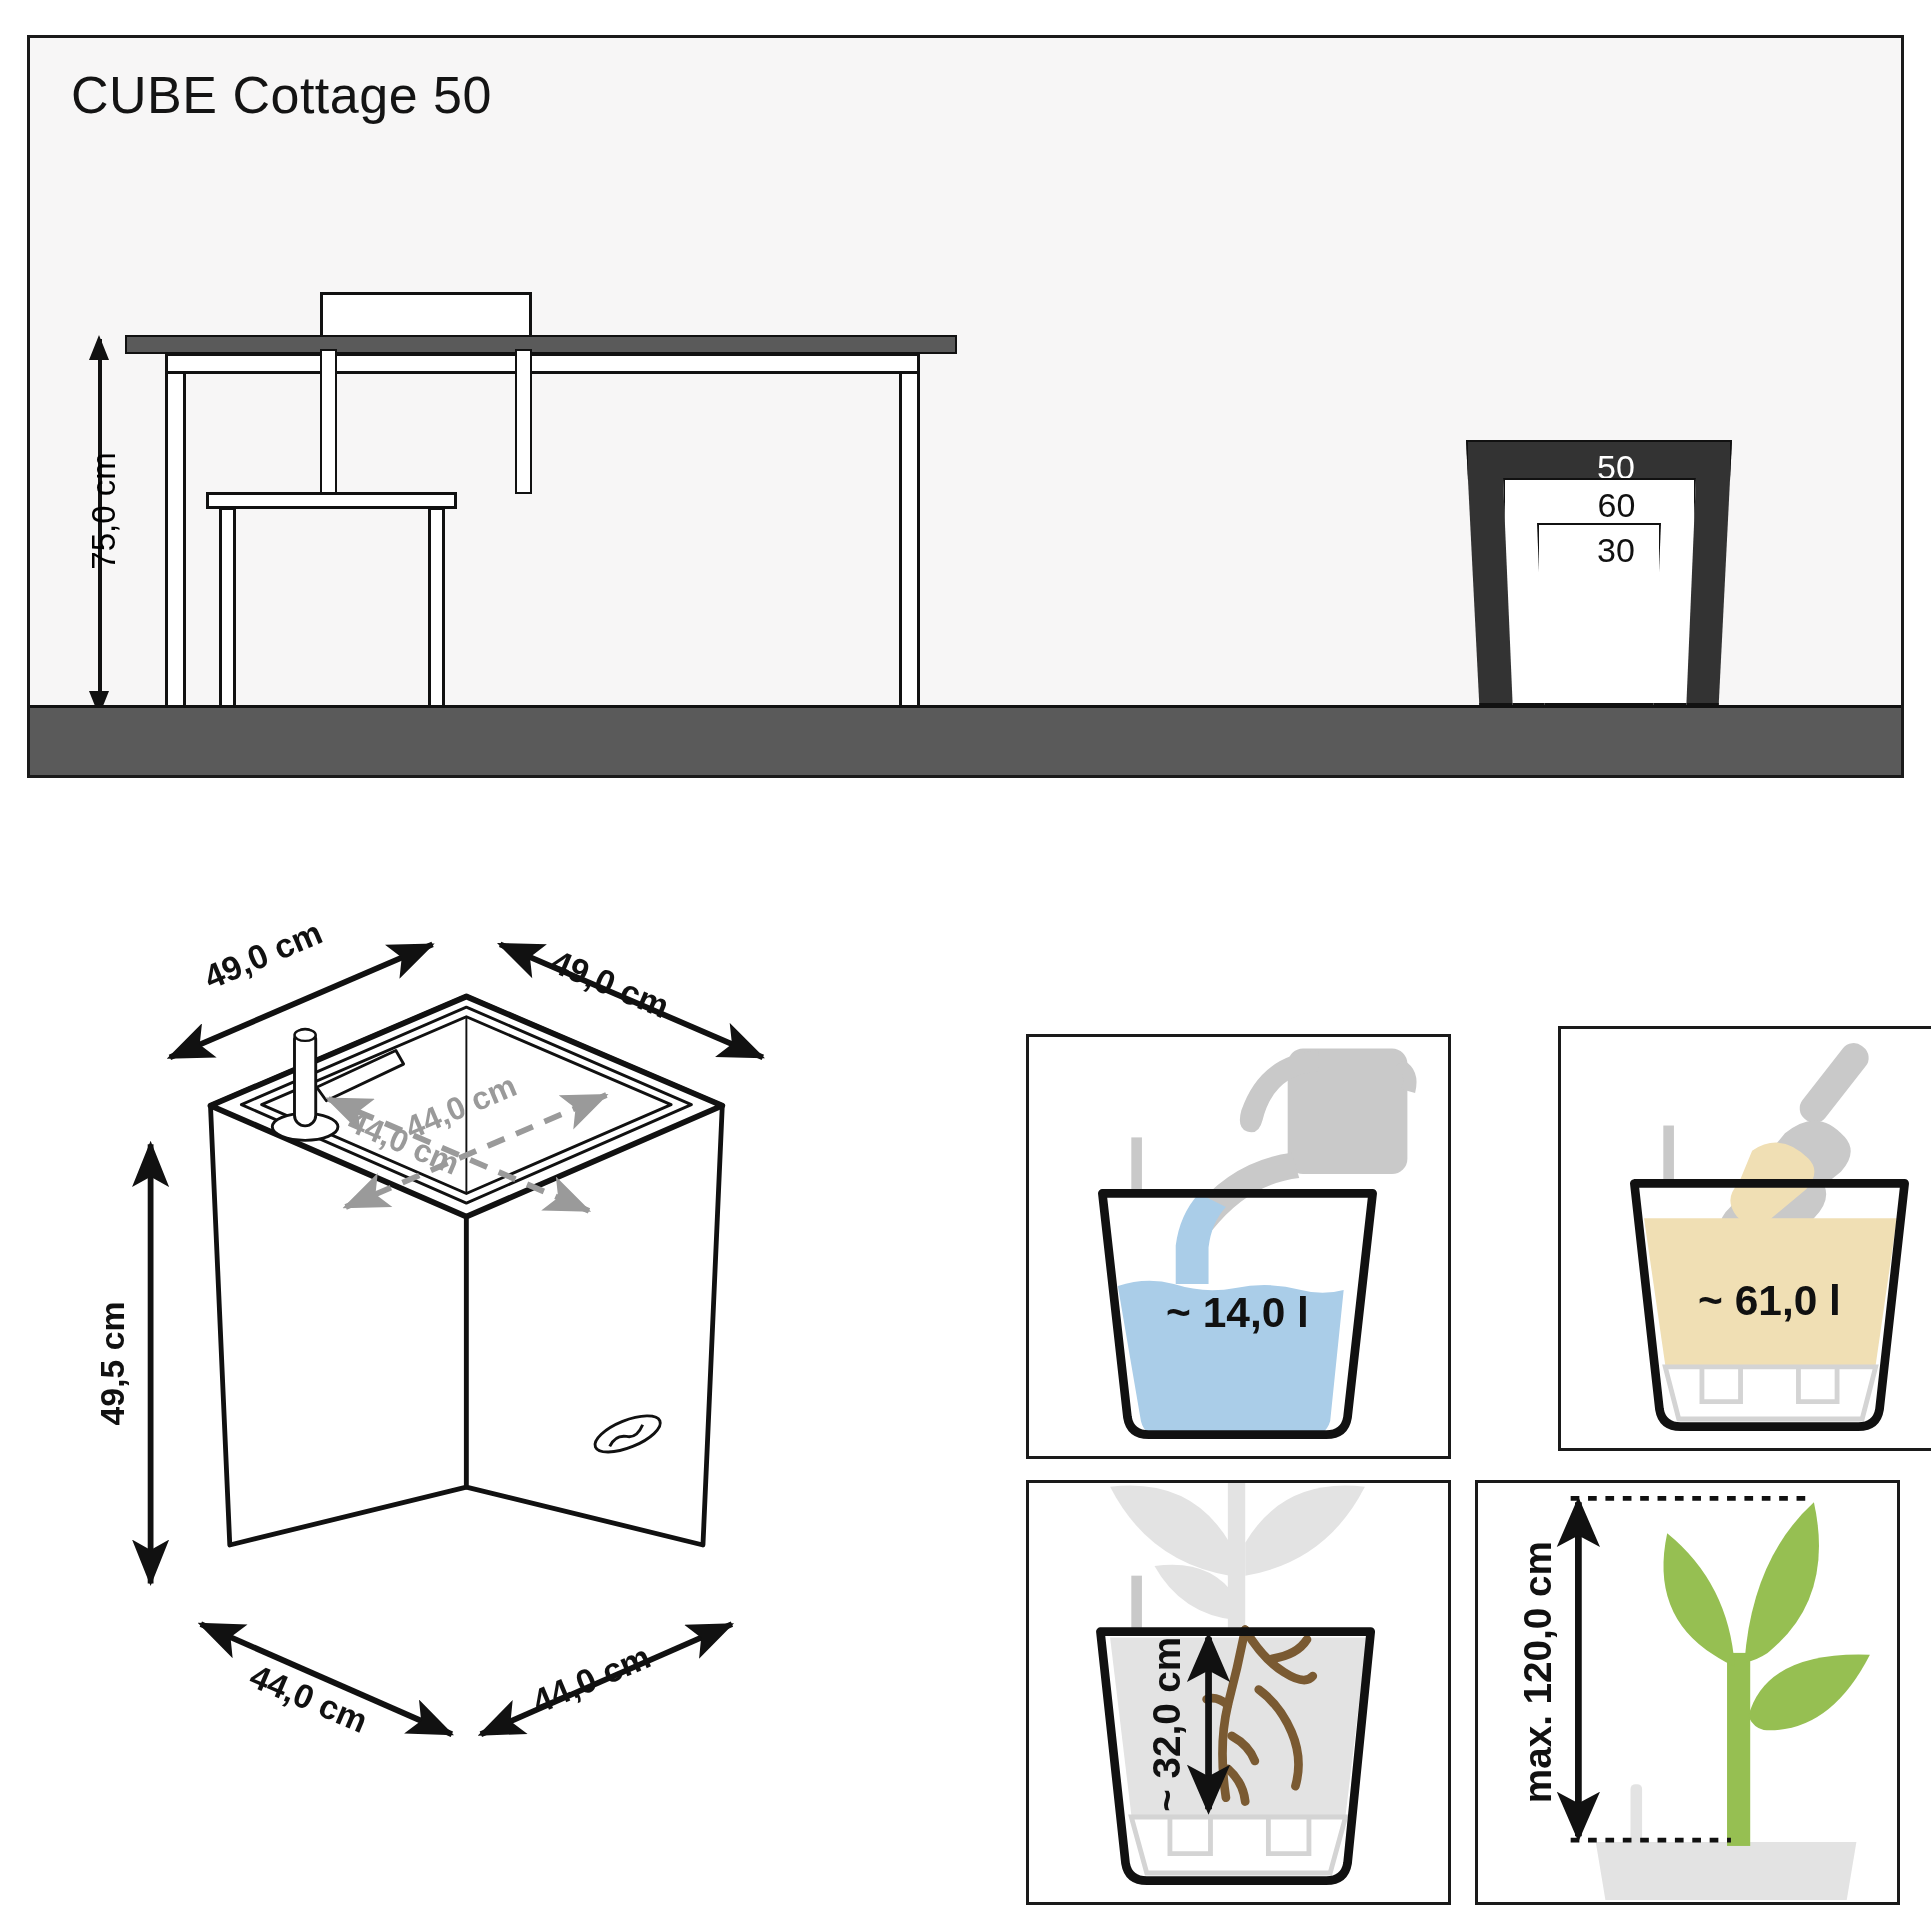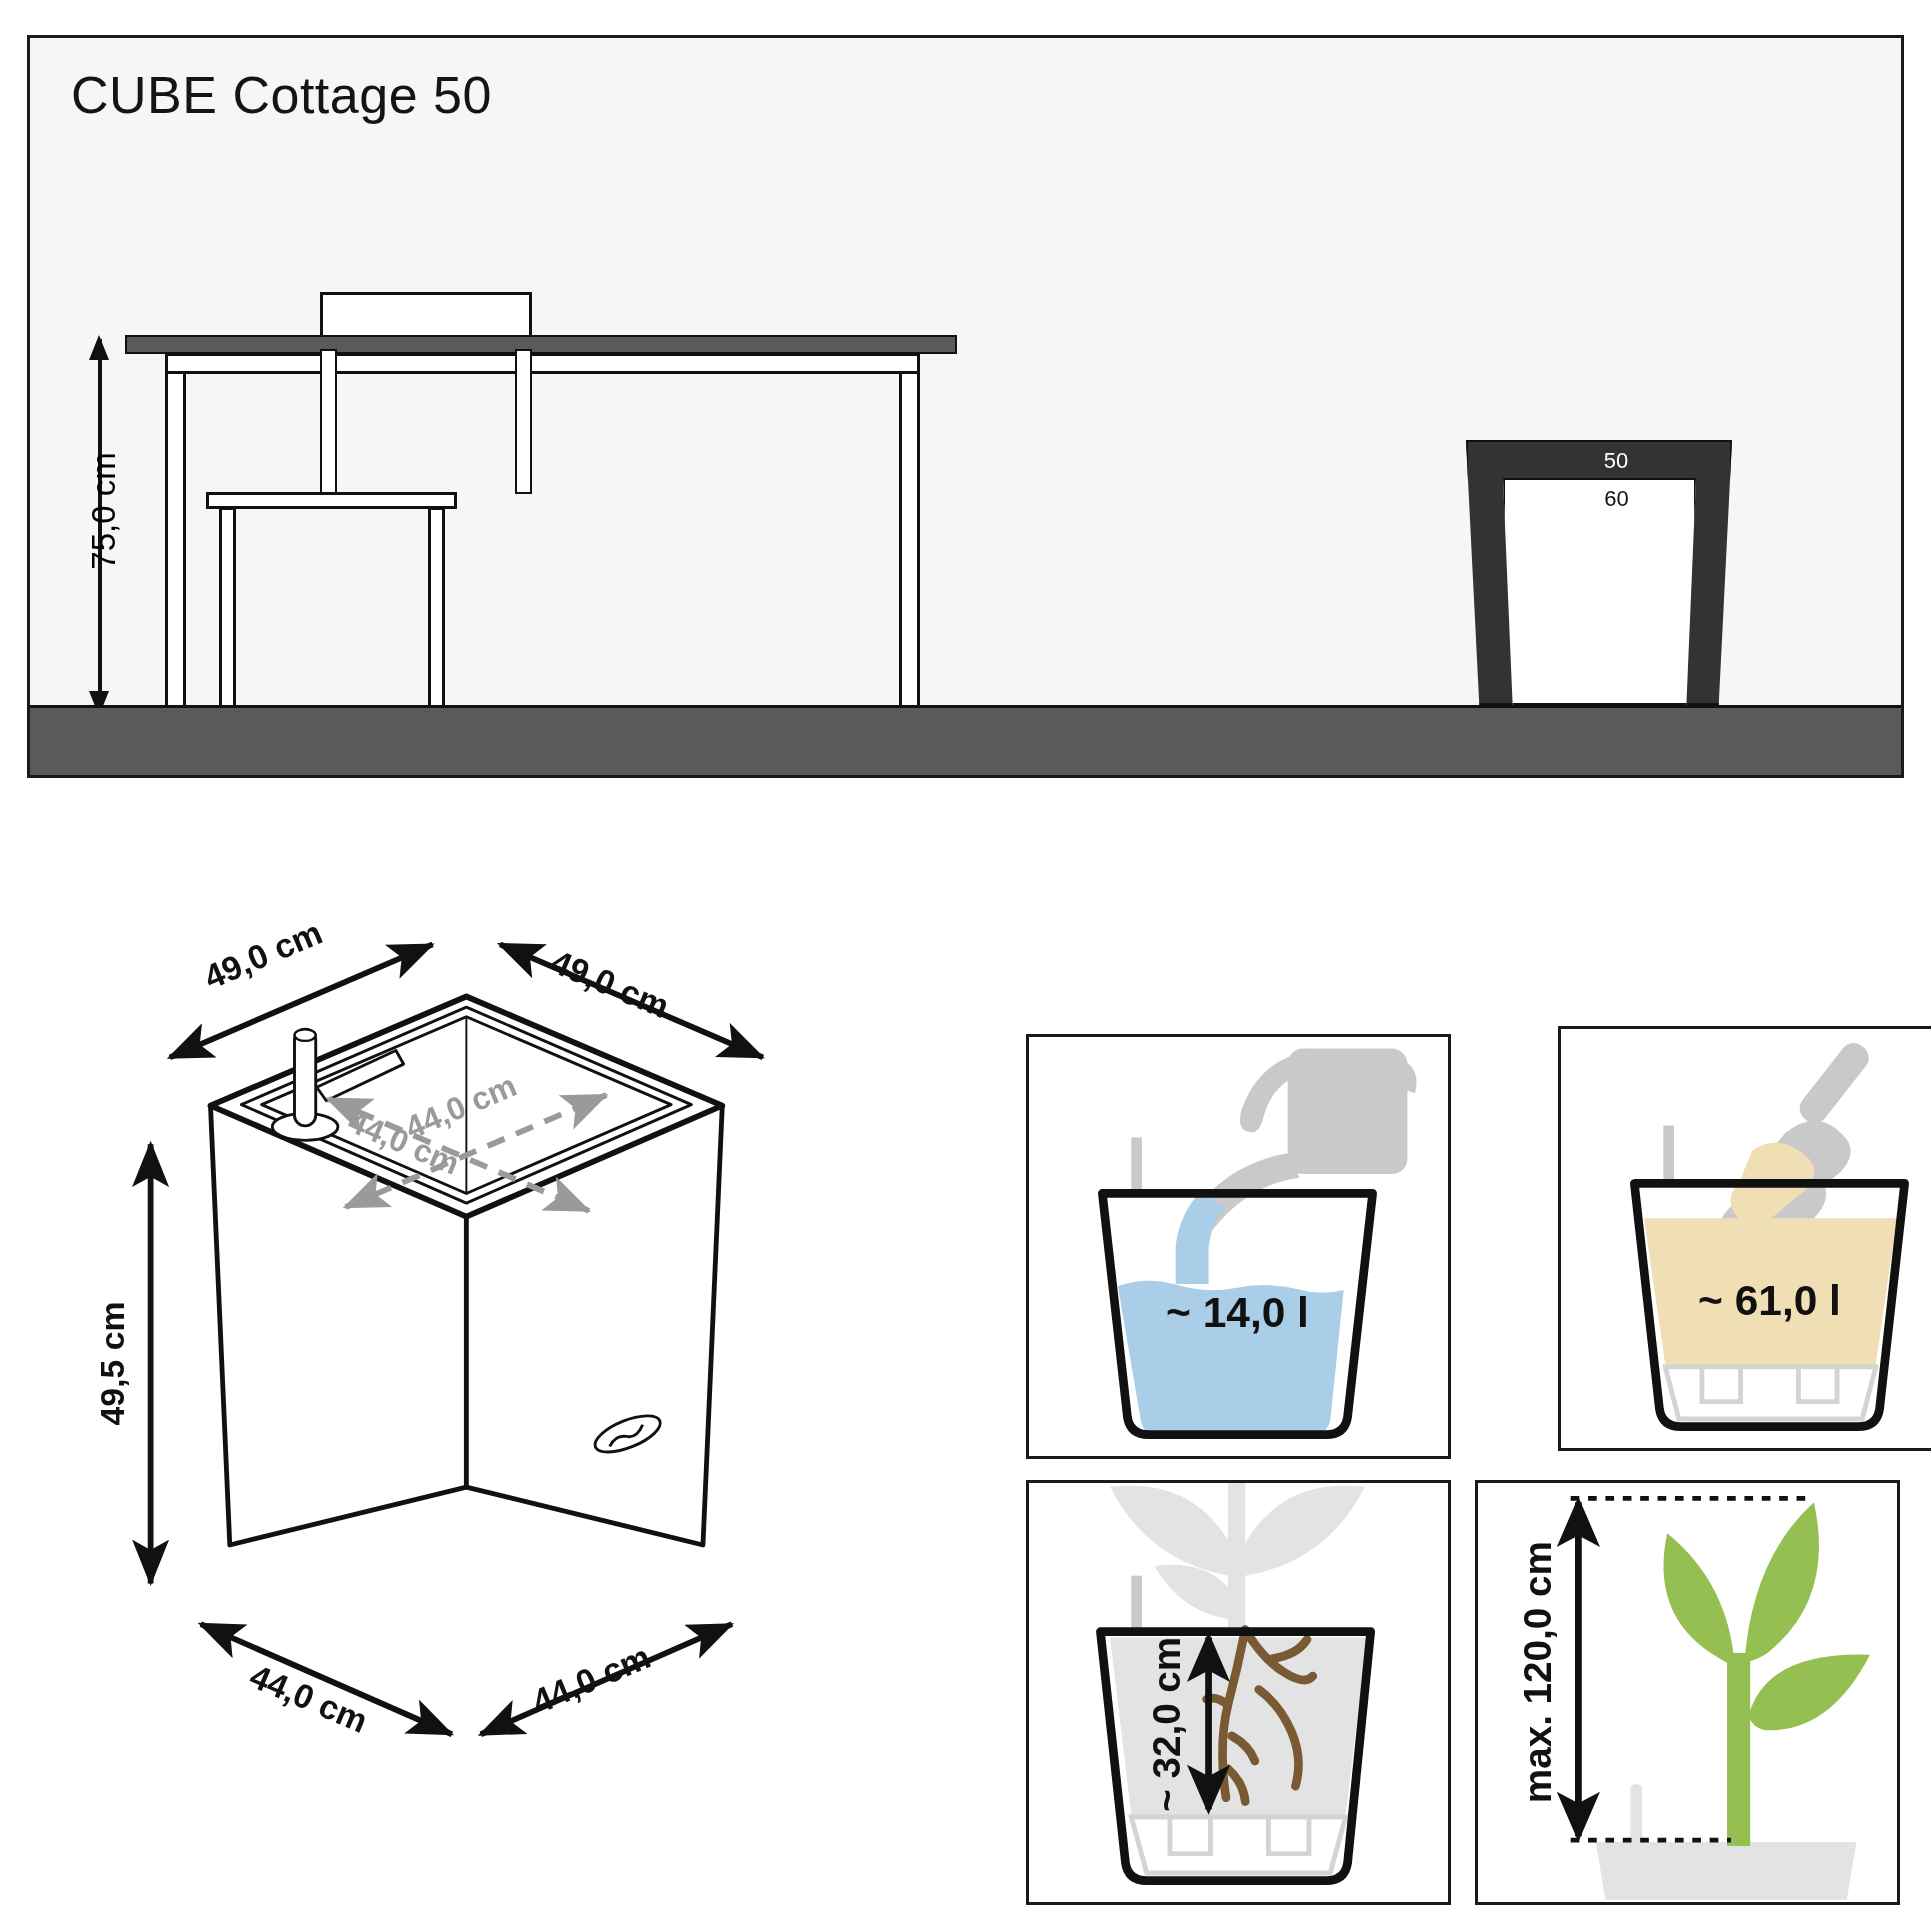--- a/index.html
+++ b/index.html
@@ -136,21 +136,21 @@
     left: 71px; width: 124px; height: 182px;
     background: #ffffff;
     border: 2.9px solid #111111;
     clip-path: polygon(0% 0%, 100% 0%, 94% 100%, 6% 100%);
   }
   .planter-label {
     position: absolute;
     top: 7.7px;
     left: 0; right: 0;
     text-align: center;
-    font-size: 22px;
+    font-size: 34px;
     line-height: 1;
     margin-left: 34px;
   }
   .planter-label.light { color: #ffffff; }
   .planter-label.dark { color: #111111; }
 
   
   #cube-area {
     position: absolute;
     left: 27px;
@@ -203,20 +203,23 @@
     <div id="dim75-head-dn"></div>
     <div id="dim75-label">75,0 cm</div>
 
     <div id="planters">
       <div class="planter" id="planter50">
         <span class="planter-label light">50</span>
       </div>
       <div class="planter" id="planter40">
         <span class="planter-label dark">60</span>
       </div>
+      <div class="planter" id="planter30">
+        <span class="planter-label dark">30</span>
+      </div>
     </div>
 
     <div id="floor-band"></div>
   </div>
 
   <div id="cube-area">
     <svg id="cube-svg" width="956" height="1101" viewBox="0 0 990 1140" xmlns="http://www.w3.org/2000/svg">
       <defs>
         <marker id="ah-blk" markerWidth="9" markerHeight="9" refX="7.6" refY="3.2" orient="auto" markerUnits="strokeWidth">
           <path d="M0,0 L8,3.2 L0,6.4 L1.8,3.2 Z" fill="#111111"></path>

